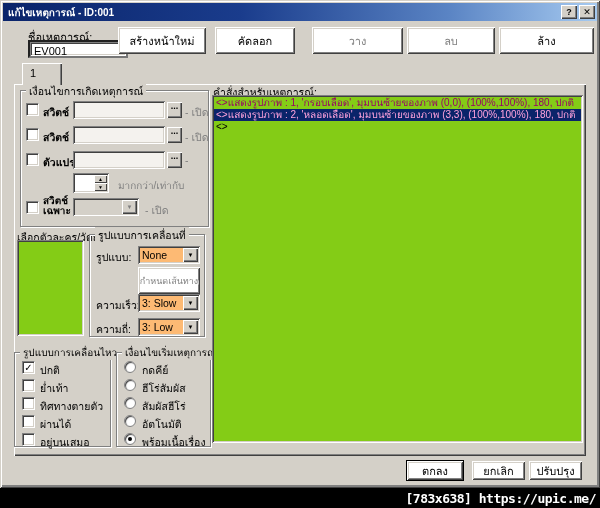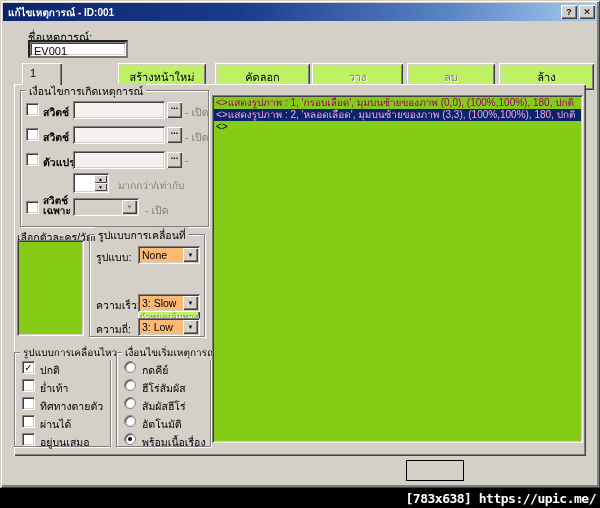--- a/index.html
+++ b/index.html
@@ -10,23 +10,23 @@
     box-shadow: inset 1px 1px 0 #d4d0c8, inset -1px -1px 0 #404040, inset 2px 2px 0 #fff, inset -3px -3px 0 #808080; }
 
   .titlebar { position:absolute; left:3px; top:3px; width:594px; height:18px;
     background:linear-gradient(90deg,#0a246a 0%,#1a3c8c 40%,#5a84c4 75%,#a6caf0 100%);
     display:flex; align-items:center; }
   .title-text { flex:1; color:#fff; font-weight:bold; font-size:10px; padding-left:5px; white-space:nowrap; overflow:hidden; }
   .tb-btn { width:16px; height:14px; margin-right:2px; background:#d4d0c8; color:#000;
     box-shadow: inset 1px 1px 0 #fff, inset -1px -1px 0 #404040, inset -2px -2px 0 #808080;
     font-size:9px; font-weight:bold; display:flex; align-items:center; justify-content:center; }
 
-  .btn { position:absolute; background:#bef264;
+  .btn { position:absolute; background:#ffffff;
     box-shadow: inset 1px 1px 0 #fff, inset -1px -1px 0 #404040, inset 2px 2px 0 #d4d0c8, inset -2px -2px 0 #808080;
-    display:flex; align-items:center; justify-content:center; font-size:11px; white-space:nowrap;margin-top:36px; }
+    display:flex; align-items:center; justify-content:center; font-size:11px; white-space:nowrap; }
   .btn.disabled { color:#808080; text-shadow:1px 1px 0 #fff; }
   .btn.small { font-size:9px; }
 
   .sunken { background:#84cc16;
     box-shadow: inset 1px 1px 0 #808080, inset -1px -1px 0 #fff, inset 2px 2px 0 #404040, inset -2px -2px 0 #d4d0c8; }
 
   .group { position:absolute; border:1px solid #808080; box-shadow: inset 1px 1px 0 #fff, 1px 1px 0 #fff; }
   .group-title { position:absolute; top:-8px; left:5px; background:#d4d0c8; padding:0 3px; font-size:10.5px; white-space:nowrap; }
 
   .lbl { position:absolute; font-size:10.5px; white-space:nowrap; }
@@ -98,21 +98,21 @@
   <div class="titlebar">
     <span class="title-text">แก้ไขเหตุการณ์ - ID:001</span>
     <span class="tb-btn">?</span>
     <span class="tb-btn">✕</span>
   </div>
 
   <div class="lbl" style="left:28px; top:28px; font-size:11px;">ชื่อเหตุการณ์:</div>
   <input class="field" style="left: 28px; top: 40px; width: 100px; font-size: 11px;" value="EV001">
 
   <div class="btn" style="left:118px; top:27px; width:88px; height:27px;">สร้างหน้าใหม่</div>
-  <div class="btn" style="left:215px; top:27px; width:95px; height:27px;">คัดลอก</div>
+  <div class="btn" style="left:215px; top:27px; width:80px; height:27px;">คัดลอก</div>
   <div class="btn disabled" style="left:312px; top:27px; width:91px; height:27px;">วาง</div>
   <div class="btn disabled" style="left:407px; top:27px; width:88px; height:27px;">ลบ</div>
   <div class="btn" style="left:499px; top:27px; width:95px; height:27px;">ล้าง</div>
 
   <div class="tab">1</div>
   <div class="page-frame"></div>
 
   <div class="group" style="left:20px; top:90px; width:189px; height:137px;">
     <span class="group-title">เงื่อนไขการเกิดเหตุการณ์</span>
 
@@ -203,20 +203,21 @@
     <span class="radio" style="left:7px; top:44px;"></span>
     <span class="lbl" style="left:25px; top:45px;">สัมผัสฮีโร่</span>
     <span class="radio" style="left:7px; top:62px;"></span>
     <span class="lbl" style="left:25px; top:63px;">อัตโนมัติ</span>
     <span class="radio" style="left:7px; top:80px;">
         <span class="radio-dot"></span>
       </span>
     <span class="lbl" style="left:25px; top:81px;">พร้อมเนื้อเรื่อง</span>
   </div>
 
+  <div class="lbl" style="left:213px; top:84px;">คำสั่งสำหรับเหตุการณ์:</div>
   <div class="sunken cmd-list">
     <div class="cmd-row cmd-picture">&lt;&gt;แสดงรูปภาพ : 1, 'กรอบเลือด', มุมบนซ้ายของภาพ (0,0), (100%,100%), 180, ปกติ</div>
     <div class="cmd-row cmd-selected">&lt;&gt;แสดงรูปภาพ : 2, 'หลอดเลือด', มุมบนซ้ายของภาพ (3,3), (100%,100%), 180, ปกติ</div>
     <div class="cmd-row">&lt;&gt;</div>
   </div>
 
   <div class="default-ring">
     <div class="btn">ตกลง</div>
   </div>
   <div class="btn footer-btn" style="left:472px; width:53px;">ยกเลิก</div>

